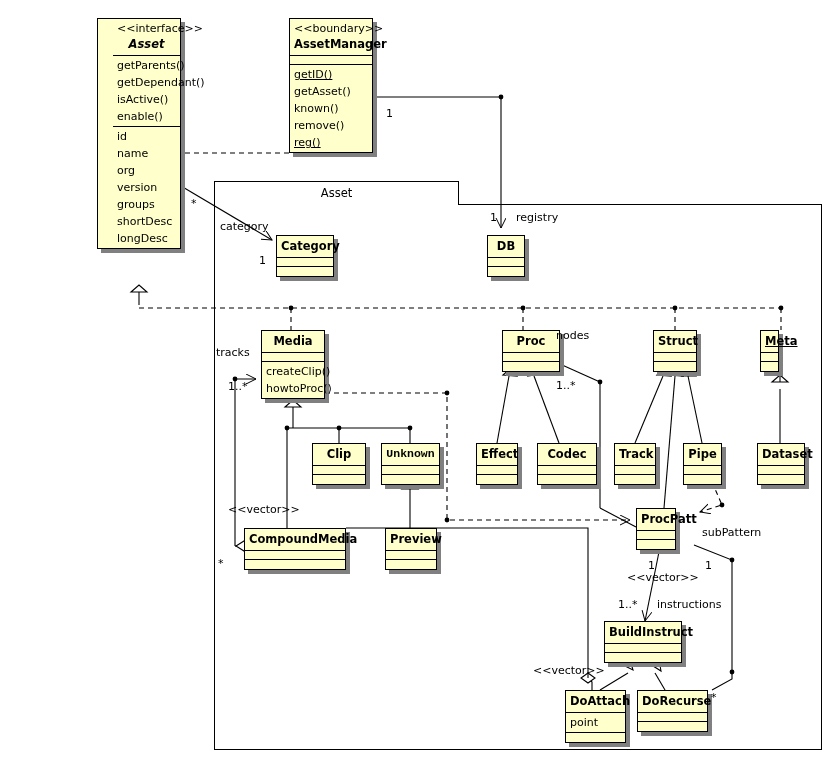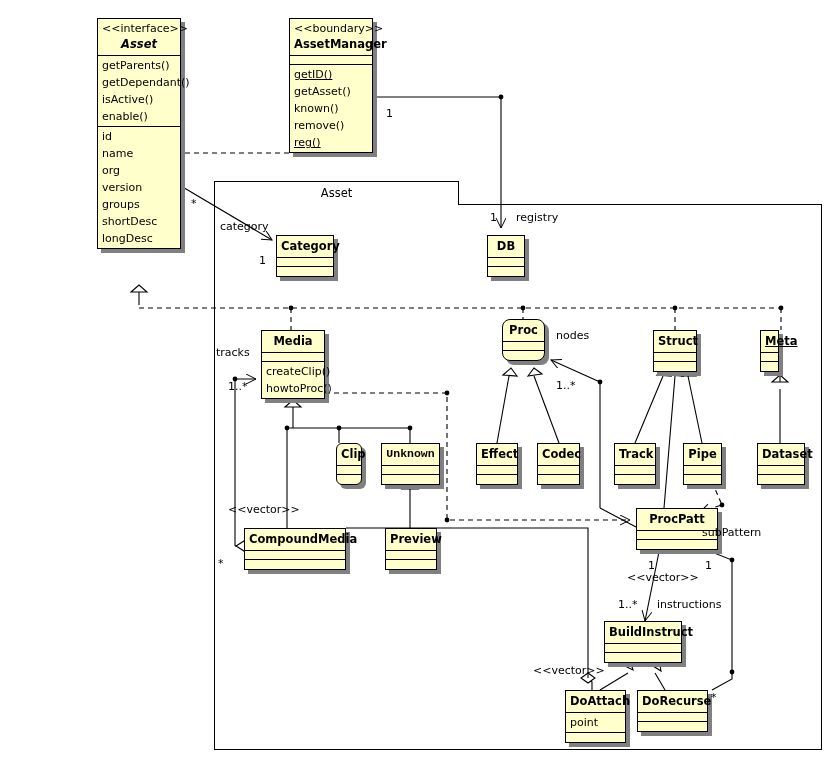--- a/index.html
+++ b/index.html
@@ -224,21 +224,21 @@
       <path d="M655,673 L665,690"></path>
       <path d="M650,664 L659,660 L661,671 L650,664 z" fill="#ffffff" stroke="#000"></path>
 
       <path d="M592,690 L592,682 L588,678"></path>
       <path d="M588,673 L595,678 L588,683 L581,678 z" fill="#ffffff" stroke="#000"></path>
       <path d="M588,678 L588,528 L346,528"></path>
 
     </g>
   </svg>
 
-  <div class="uml-class iface" style="left:97px; top:18px; width:84px;">
+  <div class="uml-class iface" style="left:97px; top:18px; width:84px;padding-left:15px;">
     <div class="compartment head">
       <span class="stereotype">&lt;&lt;interface&gt;&gt;</span>
       <span class="cname">Asset</span>
     </div>
     <div class="compartment">
       <span class="member">getParents()</span>
       <span class="member">getDependant()</span>
       <span class="member">isActive()</span>
       <span class="member">enable()</span>
     </div>
@@ -288,21 +288,21 @@
     <div class="compartment head">
       <span class="cname">Media</span>
     </div>
     <div class="compartment empty"></div>
     <div class="compartment">
       <span class="member">createClip()</span>
       <span class="member">howtoProc()</span>
     </div>
   </div>
 
-  <div class="uml-class" style="left:502px; top:319px; width:43px;border-radius:8px;">
+  <div class="uml-class" style="left:502px; top:330px; width:58px;">
     <div class="compartment head">
       <span class="cname">Proc</span>
     </div>
     <div class="compartment empty"></div>
     <div class="compartment empty"></div>
   </div>
 
   <div class="uml-class" style="left:653px; top:330px; width:44px;">
     <div class="compartment head">
       <span class="cname">Struct</span>
@@ -312,21 +312,21 @@
   </div>
 
   <div class="uml-class" style="left:760px; top:330px; width:19px;text-decoration:underline;">
     <div class="compartment head">
       <span class="cname">Meta</span>
     </div>
     <div class="compartment empty"></div>
     <div class="compartment empty"></div>
   </div>
 
-  <div class="uml-class" style="left:336px; top:443px; width:26px;border-radius:6px;">
+  <div class="uml-class" style="left:312px; top:443px; width:54px;">
     <div class="compartment head">
       <span class="cname">Clip</span>
     </div>
     <div class="compartment empty"></div>
     <div class="compartment empty"></div>
   </div>
 
   <div class="uml-class" style="left:381px; top:443px; width:59px;font-family:Liberation Mono, monospace;">
     <div class="compartment head">
       <span class="cname">Unknown</span>
@@ -336,21 +336,21 @@
   </div>
 
   <div class="uml-class" style="left:476px; top:443px; width:42px;">
     <div class="compartment head">
       <span class="cname">Effect</span>
     </div>
     <div class="compartment empty"></div>
     <div class="compartment empty"></div>
   </div>
 
-  <div class="uml-class" style="left:537px; top:443px; width:43px;">
+  <div class="uml-class" style="left:537px; top:443px; width:60px;">
     <div class="compartment head">
       <span class="cname">Codec</span>
     </div>
     <div class="compartment empty"></div>
     <div class="compartment empty"></div>
   </div>
 
   <div class="uml-class" style="left:614px; top:443px; width:42px;">
     <div class="compartment head">
       <span class="cname">Track</span>
@@ -384,21 +384,21 @@
   </div>
 
   <div class="uml-class" style="left:385px; top:528px; width:52px;">
     <div class="compartment head">
       <span class="cname">Preview</span>
     </div>
     <div class="compartment empty"></div>
     <div class="compartment empty"></div>
   </div>
 
-  <div class="uml-class" style="left:636px; top:508px; width:82px;">
+  <div class="uml-class" style="left:636px; top:508px; width:40px;">
     <div class="compartment head">
       <span class="cname">ProcPatt</span>
     </div>
     <div class="compartment empty"></div>
     <div class="compartment empty"></div>
   </div>
 
   <div class="uml-class" style="left:604px; top:621px; width:78px;">
     <div class="compartment head">
       <span class="cname">BuildInstruct</span>

